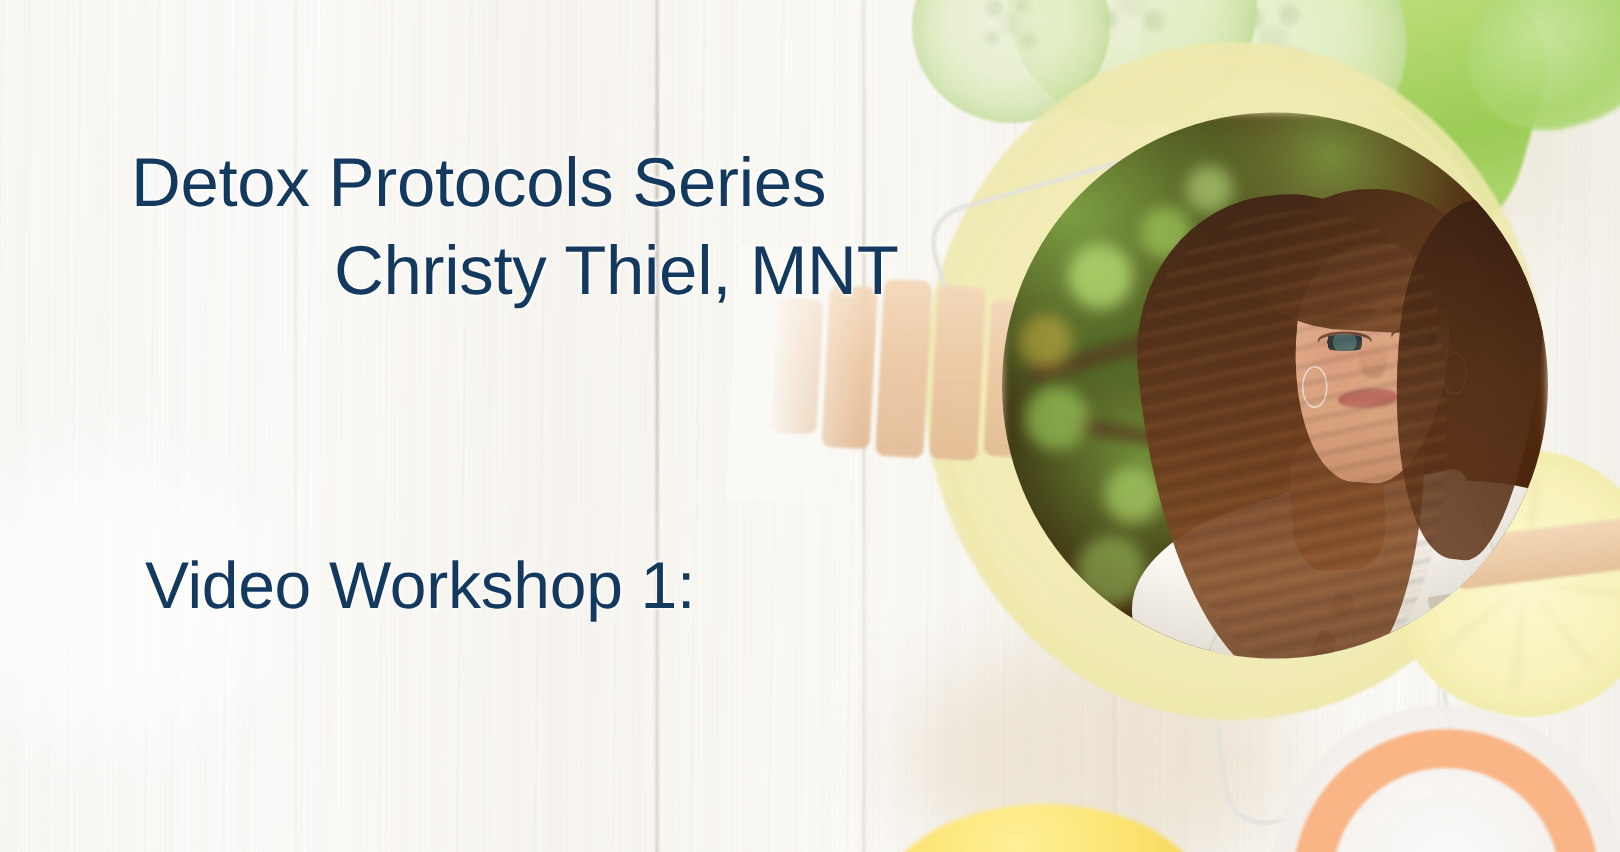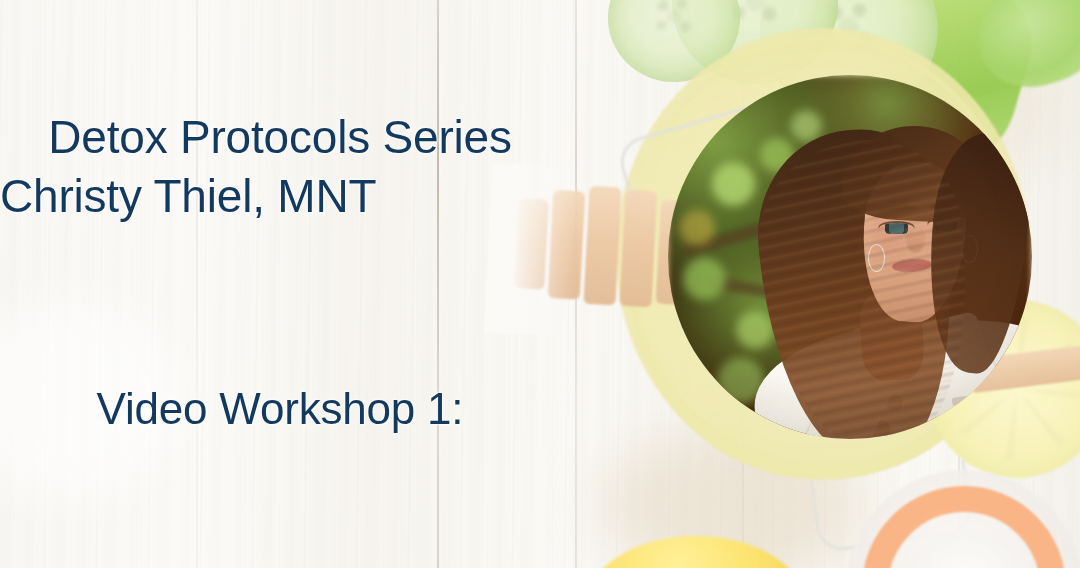--- a/index.html
+++ b/index.html
@@ -498,26 +498,26 @@
     color: #13395f;
     font-family: "Liberation Sans", sans-serif;
     font-weight: 400;
     letter-spacing: -0.2px;
     text-shadow:
       0 0 1px rgba(255,255,255,0.85),
       1px 1px 2px rgba(255,255,255,0.9),
       -1px -1px 2px rgba(255,255,255,0.8);
     white-space: nowrap;
   }
-  .grp-1 { position: absolute; left: 0; top: 108px; width: 560px; }
-  .grp-2 { position: absolute; left: 0; top: 380px; width: 560px; }
+  .grp-1 { position: absolute; left: 0; top: 92px; width: 560px; padding-left: 39px; }
+  .grp-2 { position: absolute; left: 0; top: 362px; width: 560px; }
 
   .t-title   { font-size: 46px; line-height: 58px; text-align: center; }
   .t-with    { font-size: 42px; line-height: 56px; text-align: center; }
-  .t-name    { font-size: 46px; line-height: 60px; text-align: left; }
+  .t-name    { font-size: 46px; line-height: 60px; text-align: right; }
   .t-ws      { font-size: 44px; line-height: 58px; text-align: center; }
   .t-topic   { font-size: 44px; line-height: 58px; text-align: center; }
 </style>
 </head>
 <body>
 
 <div id="slide">
 
   <div class="wood-base"></div>
   <div class="wood-grain"></div>

